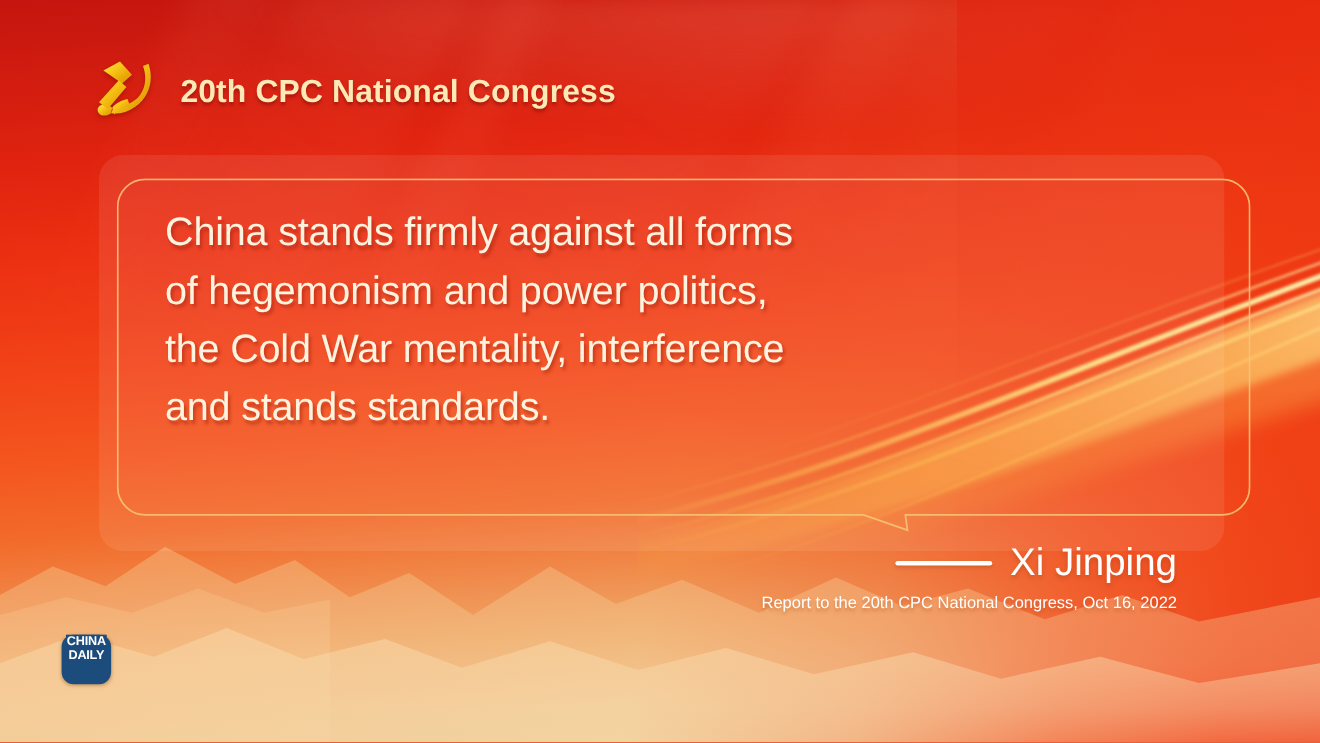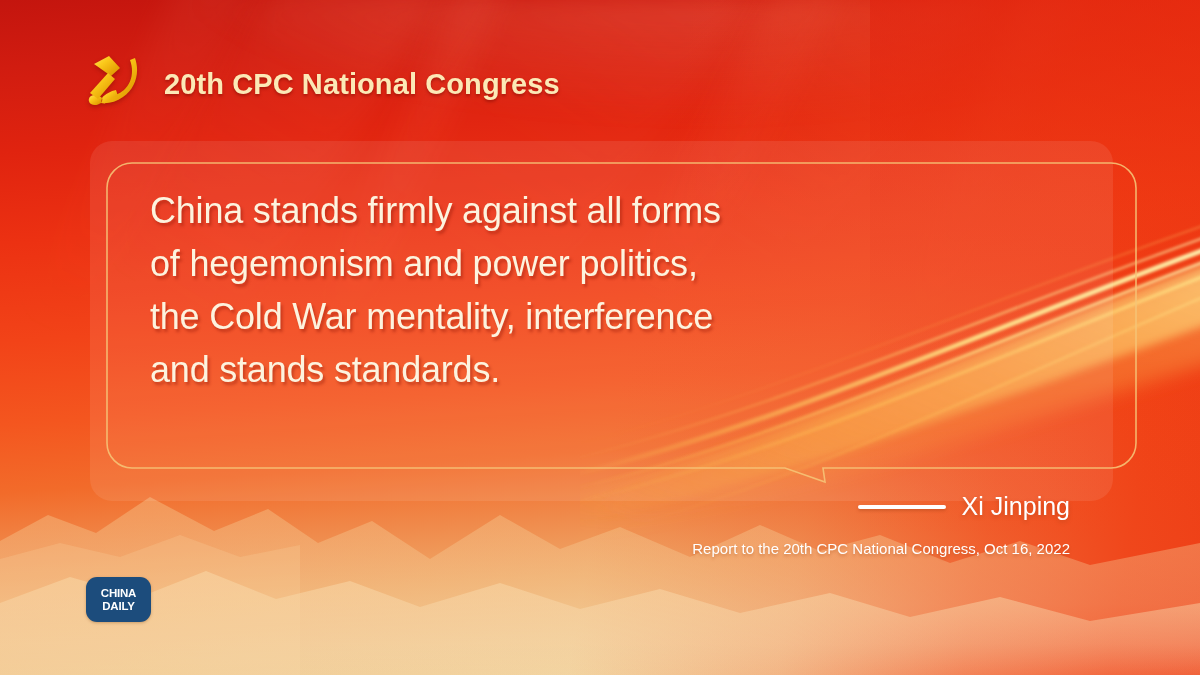--- a/index.html
+++ b/index.html
@@ -128,39 +128,38 @@
   
   .attrib{
     position:absolute; right:130px; top:492px;
     display:flex; align-items:center; gap:16px;
   }
   .attrib-rule{
     width:88px; height:4px; background:#FFFFFF; border-radius:2px;
     box-shadow:0 2px 3px rgba(160,60,20,.35);
   }
   .attrib-name{
-    font-size:25px; font-weight:400; color:#FFFFFF; white-space:nowrap;
+    font-size:35px; font-weight:400; color:#FFFFFF; white-space:nowrap;
     text-shadow:0 2px 4px rgba(160,60,20,.40);
   }
   .source{
     position:absolute; right:130px; top:540px;
     font-size:15px; font-weight:400; color:#FFFFFF; white-space:nowrap;
     text-shadow:0 2px 3px rgba(170,80,30,.42);
   }
 
   
   .cd-logo{
     position:absolute; left:56px; top:577px;
-    width:65px; height:45px;
+    width:45px; height:45px;
     border-radius:11px;
     background:#1C4C7C;
-    display:flex; flex-direction:column; align-items:center; justify-content:center;
+    display:flex; flex-direction:column; align-items:center; 
     gap:1px;
     box-shadow:0 1px 3px rgba(120,70,20,.35);
-    margin-left:30px;
   }
   .cd-line{
     color:#FFFFFF; font-size:11.5px; font-weight:700;
     letter-spacing:-0.2px; line-height:12px;
     background:#1C4C7C;
     padding:0 1px;
   }
   .cd-line.top{ border-bottom:0; }
 </style>
 </head>

